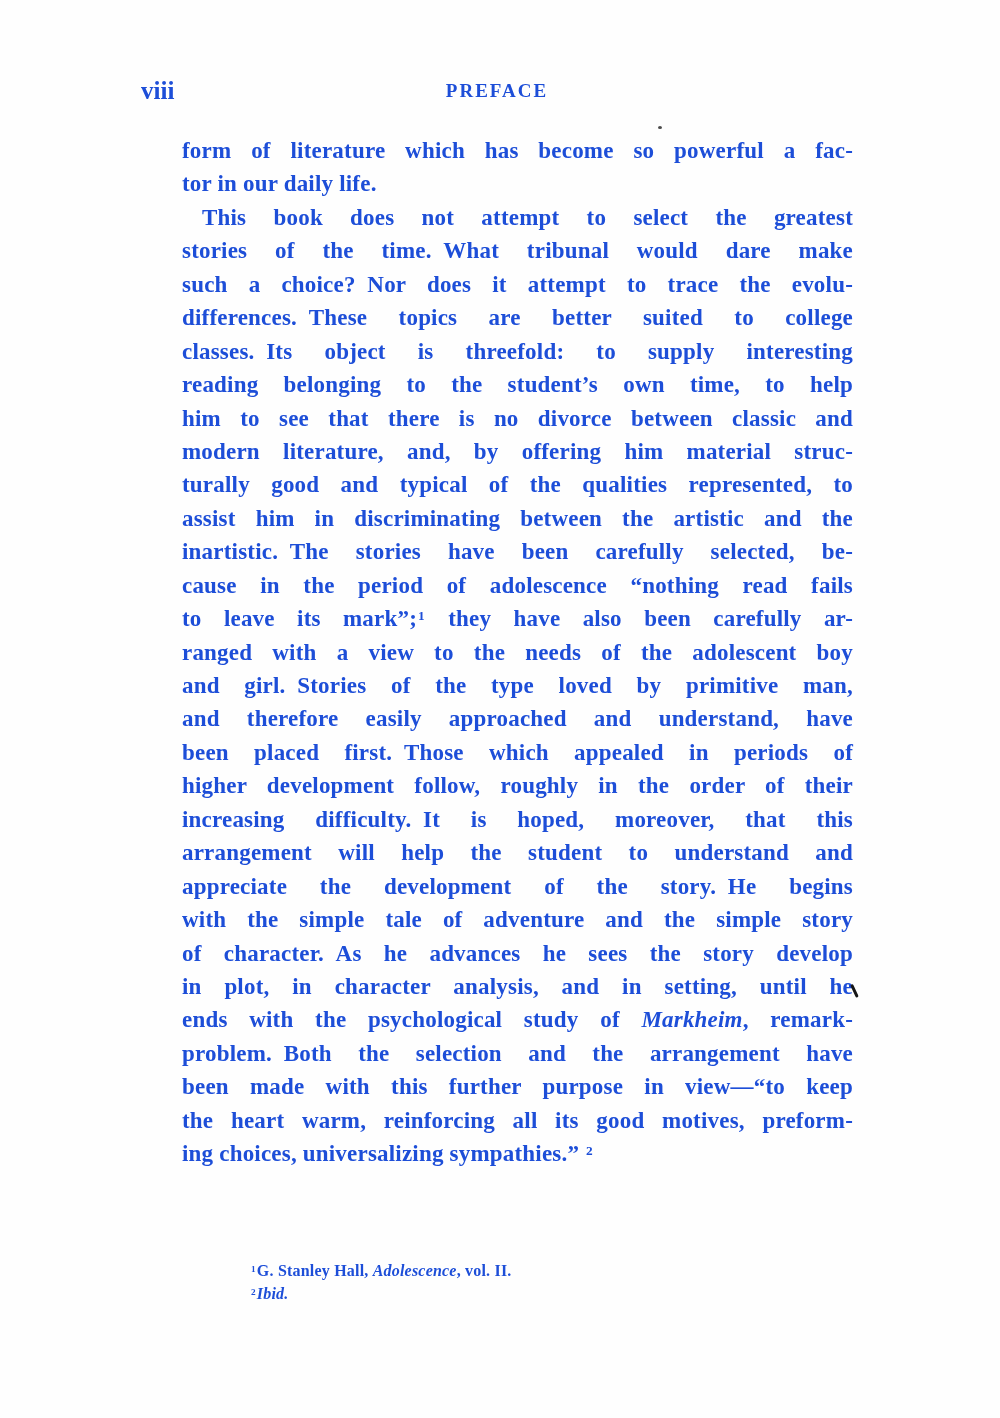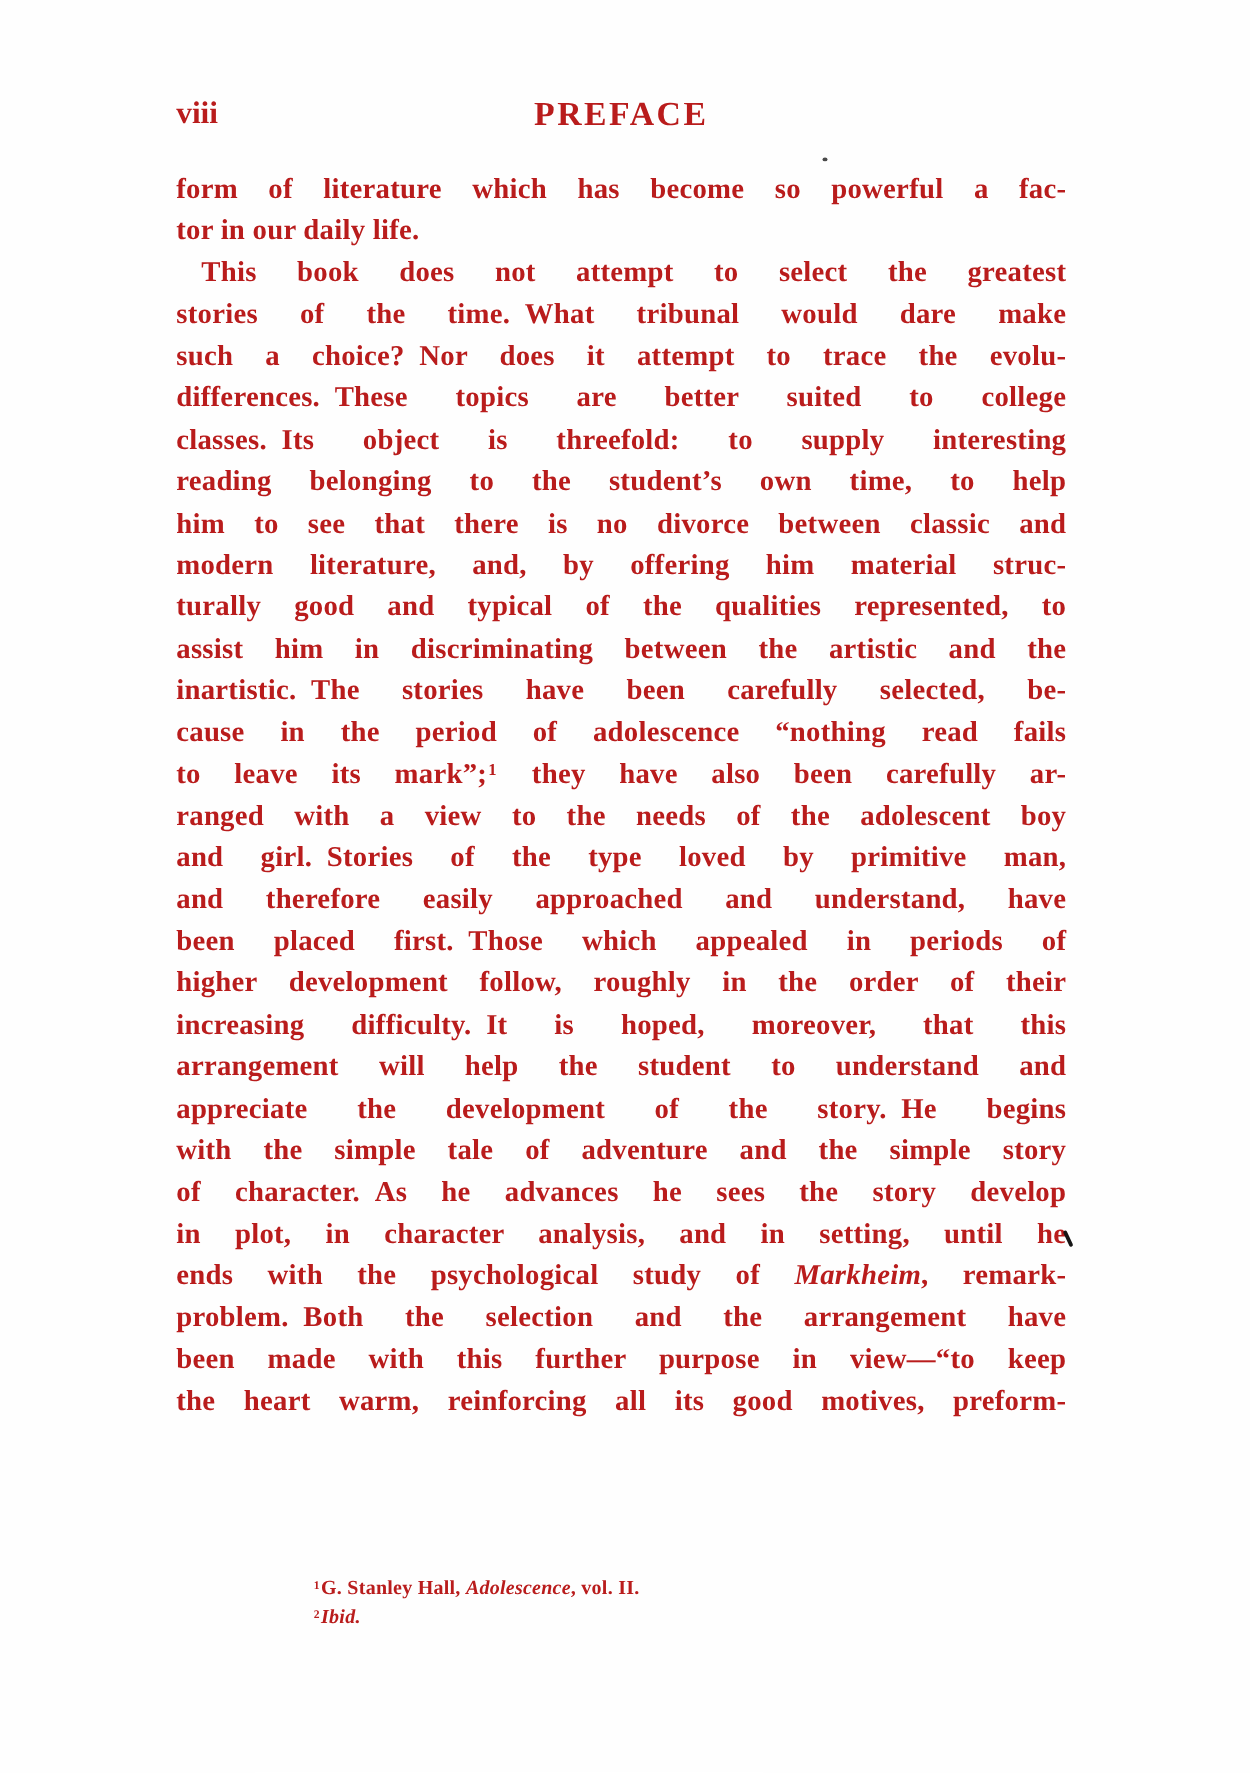--- a/index.html
+++ b/index.html
@@ -5,21 +5,21 @@
   html, body {
     margin: 0;
     padding: 0;
     background: #ffffff;
   }
   .page {
     position: relative;
     width: 1000px;
     height: 1418px;
     background: #fefefe;
-    color: #b91c1c;
+    color: #1d4ed8;
     font-family: "Liberation Serif", "DejaVu Serif", serif;
     overflow: hidden;
   }
   .page-header {
     position: absolute;
     left: 141px;
     top: 74px;
     width: 712px;
     height: 34px;
   }
@@ -27,40 +27,41 @@
     position: absolute;
     left: 0;
     top: 0;
     font-size: 25px;
     font-weight: 700;
     line-height: 34px;
   }
   .page-title {
     display: block;
     text-align: center;
-    font-size: 27px;
+    font-size: 19px;
     font-weight: 700;
     letter-spacing: 2px;
     line-height: 34px;
   }
   .body-text {
     position: absolute;
     left: 141px;
     top: 134px;
     width: 712px;
     font-size: 23px;
     font-weight: 700;
     line-height: 33.44px;
     letter-spacing: 0.2px;
   }
   .line {
     text-align: justify;
     text-align-last: justify;
     text-justify: inter-word;
     white-space: normal;
+    margin-left: 41px;
   }
   .line.no-just {
     text-align: left;
     text-align-last: left;
   }
   .line.indent {
     text-indent: 20px;
   }
   sup {
     font-size: 0.58em;
@@ -135,20 +136,21 @@
       <div class="line"><span>increasing difficulty. It is hoped, moreover, that this</span></div>
       <div class="line"><span>arrangement will help the student to understand and</span></div>
       <div class="line"><span>appreciate the development of the story. He begins</span></div>
       <div class="line"><span>with the simple tale of adventure and the simple story</span></div>
       <div class="line"><span>of character. As he advances he sees the story develop</span></div>
       <div class="line"><span>in plot, in character analysis, and in setting, until he</span></div>
       <div class="line"><span>ends with the psychological study of </span><i>Markheim</i><span>, remark-</span></div>
       <div class="line"><span>problem. Both the selection and the arrangement have</span></div>
       <div class="line"><span>been made with this further purpose in view—“to keep</span></div>
       <div class="line"><span>the heart warm, reinforcing all its good motives, preform-</span></div>
+      <div class="line no-just"><span>ing choices, universalizing sympathies.” </span><sup>2</sup></div>
     </main>
 
   <div class="footnotes" id="footnotes">
       <div class="footnote-line"><sup>1</sup><span>G. Stanley Hall, </span><i>Adolescence</i><span>, vol. II.</span></div>
       <div class="footnote-line"><sup>2</sup><i>Ibid.</i></div>
     </div>
 
   <span class="artifact-dot"></span>
   <span class="artifact-stroke"></span>
 

